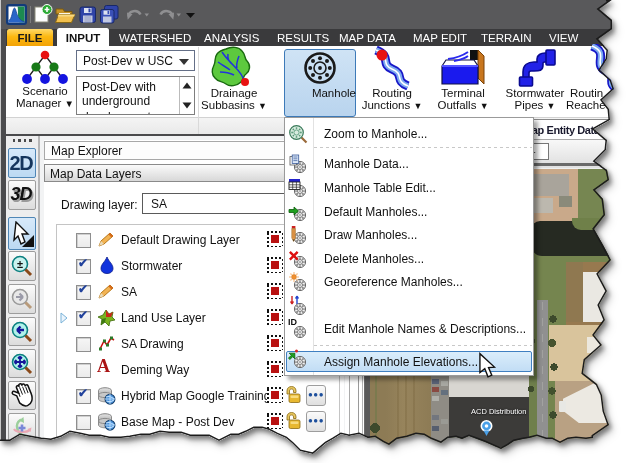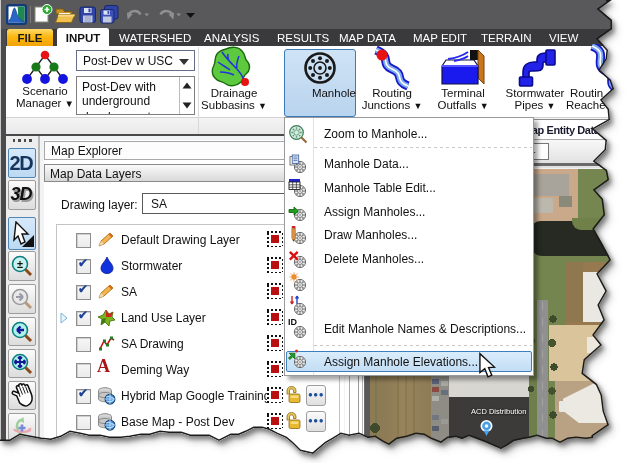--- a/index.html
+++ b/index.html
@@ -461,23 +461,24 @@
 
   <div class="abs" style="left:284px;top:117px;width:250px;height:259px;background:#ffffff;border:1px solid #9a9a9a;box-sizing:border-box;box-shadow:4px 4px 4px rgba(0,0,0,0.35);"></div>
   <div class="abs" style="left:313px;top:118px;width:1px;height:257px;background:#e2e2e2;"></div>
   <style>
     .mi{position:absolute;left:324px;font-size:12px;color:#111;white-space:nowrap;}
   </style>
   <div class="mi" style="top:126.5px;">Zoom to Manhole...</div>
   <div class="abs" style="left:314px;top:147px;width:218px;height:1px;background:repeating-linear-gradient(90deg,#c8c8c8 0 3px,transparent 3px 6px);"></div>
   <div class="mi" style="top:157px;">Manhole Data...</div>
   <div class="mi" style="top:181px;">Manhole Table Edit...</div>
-  <div class="mi" style="top:204.5px;">Assign Manholes...</div>
+  <div class="mi" style="top:204.5px;">Default Manholes...</div>
   <div class="mi" style="top:228px;">Draw Manholes...</div>
   <div class="mi" style="top:251.5px;">Delete Manholes...</div>
+  <div class="mi" style="top:275px;">Georeference Manholes...</div>
   <div class="mi" style="top:322px;">Edit Manhole Names &amp; Descriptions...</div>
   <div class="abs" style="left:314px;top:345px;width:218px;height:1px;background:repeating-linear-gradient(90deg,#c8c8c8 0 3px,transparent 3px 6px);"></div>
   <div class="abs" style="left:286px;top:351px;width:246px;height:21px;background:linear-gradient(#daedfb,#c2ddf5);border:1px solid #3f7fc1;border-radius:2px;box-sizing:border-box;"></div>
   <div class="mi" style="top:354.5px;">Assign Manhole Elevations...</div>
 
   <svg class="abs" style="left:478px;top:352px;z-index:60;" width="20" height="28" viewBox="0 0 18 26">
     <path d="M1.5,1.5 L1.5,19 L6,15.5 L9,23 L12.5,21.5 L9.5,14.5 L15,14 Z" fill="#ffffff" stroke="#111" stroke-width="1.3"></path>
   </svg>
 
   <svg class="abs" style="left:286px;top:117px;" width="30" height="260" viewBox="0 0 30 260">

